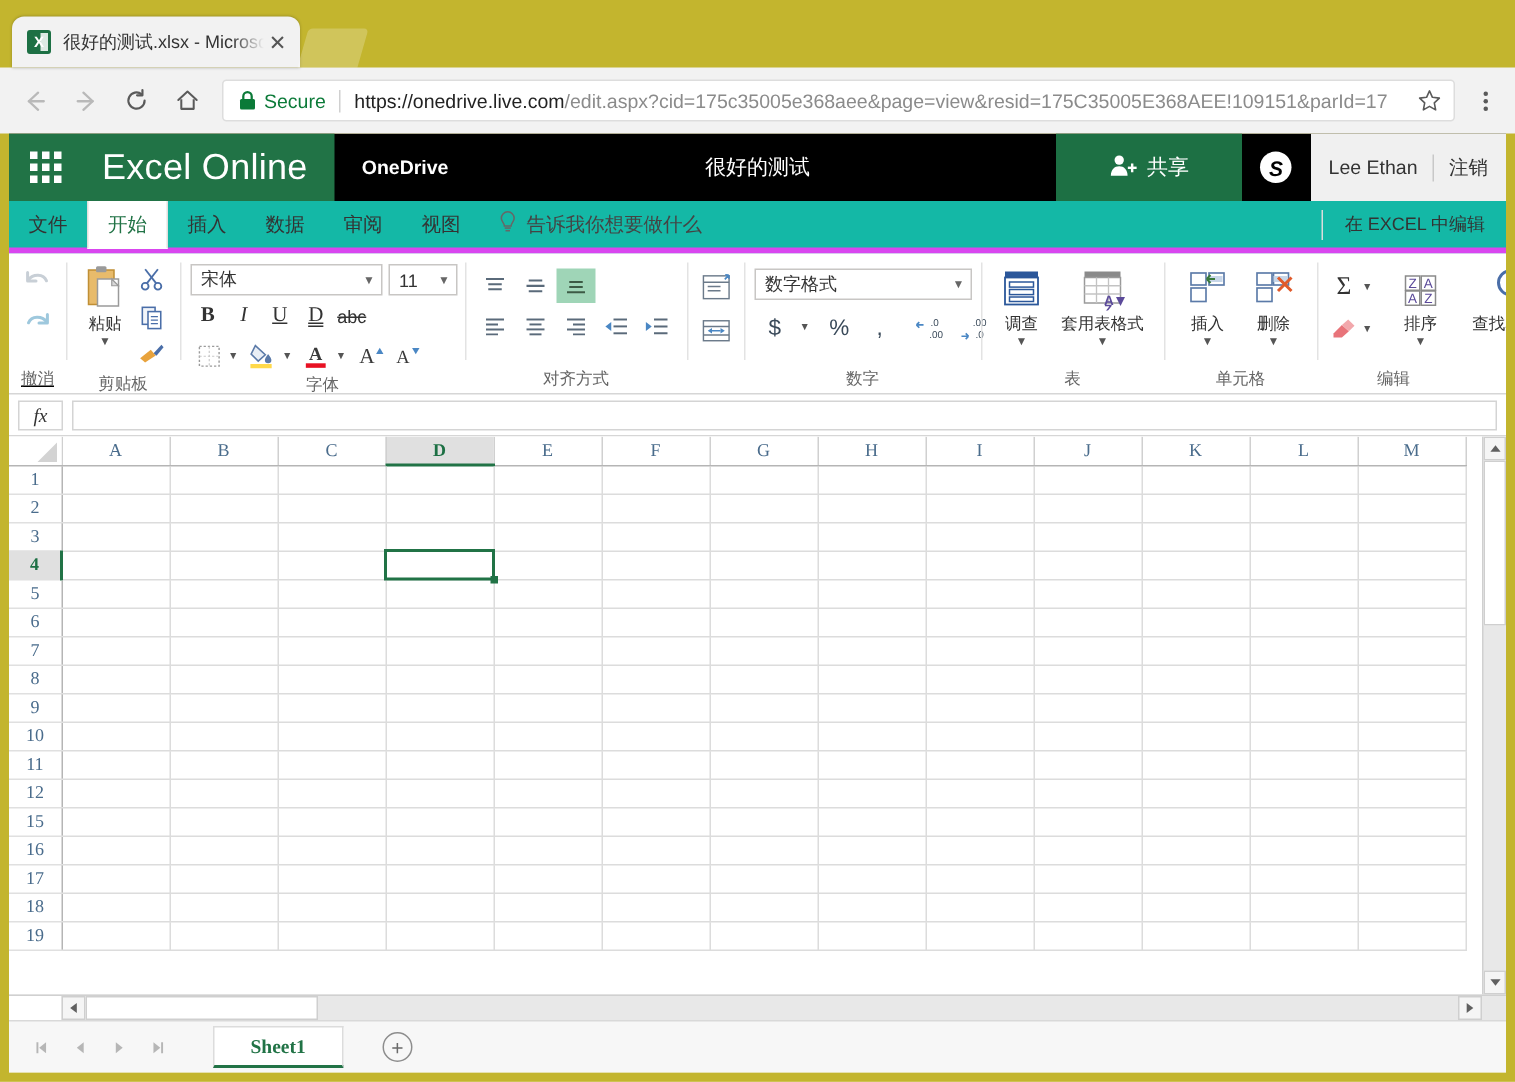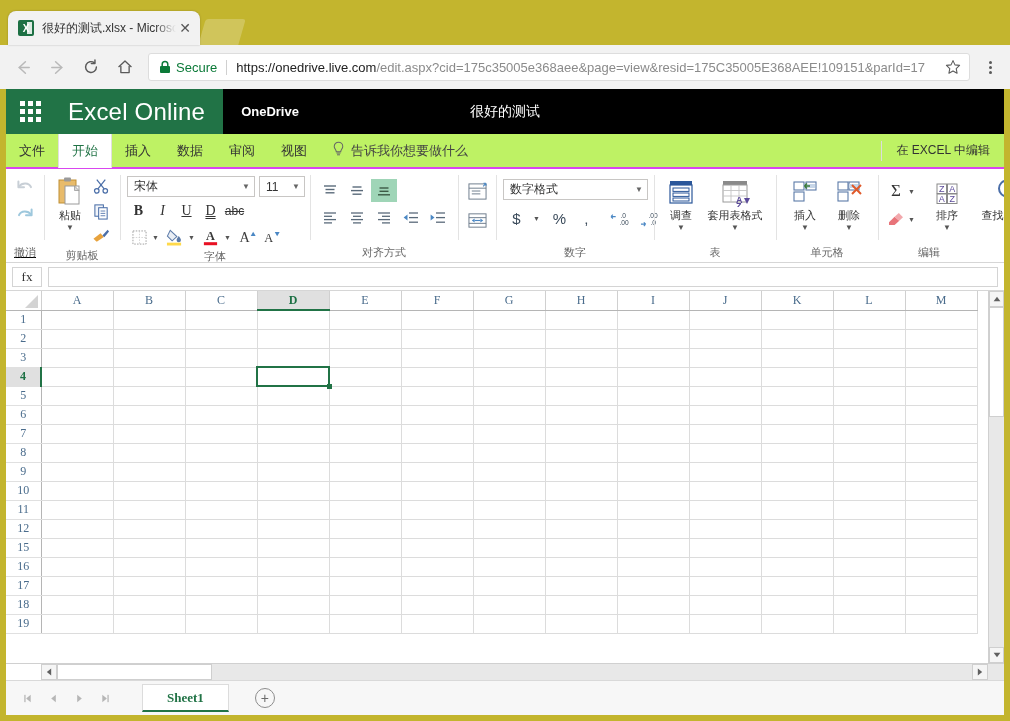--- a/index.html
+++ b/index.html
@@ -196,23 +196,23 @@
     background: #f0f0f0; color: #333; height: 45px;
     display: flex; align-items: center; padding: 0 12px;
     font-size: 13px; gap: 10px;
   }
   .user-area .sep { width: 1px; height: 18px; background: #c8c8c8; }
   .user-area span { cursor: pointer; white-space: nowrap; }
 
   
   .ribbon-tabs {
     height: 35px; flex: 0 0 35px;
-    background: #bef264;
+    background: #14b8a6;
     display: flex; align-items: stretch;
-    border-bottom: 2px solid #d946ef;
+    border-bottom: 4px solid #d946ef;
     position: relative;
     justify-content: center;
   }
   .rtab {
     padding: 0 13px; display: flex; align-items: center;
     font-size: 13px; color: #333; cursor: pointer;
     white-space: nowrap;
   }
   .rtab.active {
     background: #fff; color: #217346;
@@ -295,21 +295,21 @@
 
   
   .formulabar {
     height: 28px; flex: 0 0 28px;
     background: #fff; display: flex; align-items: center;
     padding: 0 6px; gap: 6px; border-bottom: 1px solid #d6d6d6;
   }
   .fx-box {
     width: 30px; height: 20px; border: 1px solid #d4d4d4;
     display: flex; align-items: center; justify-content: center;
-    font-family: "Liberation Serif", serif; 
+    font-family: "Liberation Serif", serif; font-style: italic;
     font-size: 13px; color: #333; cursor: pointer;
   }
   .fx-input {
     flex: 1 1 auto; height: 20px; border: 1px solid #d4d4d4;
     background: #fff; font-size: 12px; padding: 0 5px;
     outline: none; color: #222;
   }
 
   
   .gridwrap {
@@ -505,20 +505,41 @@
             <i></i>
             <i></i>
             <i></i>
           </div>
       </div>
       <div class="brand">Excel Online</div>
       <div class="suite-app">OneDrive</div>
 
       <div class="doc-title-center">很好的测试</div>
 
+      <div class="suite-right">
+        <div class="share-btn">
+          <span>
+            <svg width="19" height="17" viewBox="0 0 20 18">
+                <circle cx="7.5" cy="5" r="3.3" fill="#fff"></circle>
+                <path d="M1.6 16 C1.6 11.6 4.2 9.3 7.5 9.3 C10.8 9.3 13.4 11.6 13.4 16 Z" fill="#fff"></path>
+                <rect x="13.6" y="9.6" width="6.2" height="1.7" fill="#fff"></rect>
+                <rect x="15.8" y="7.4" width="1.7" height="6.2" fill="#fff"></rect>
+              </svg>
+          </span>
+          <span>共享</span>
+        </div>
+        <div class="skype-btn">
+          <div class="skype-circle">S</div>
+        </div>
+        <div class="user-area">
+          <span>Lee Ethan</span>
+          <span class="sep"></span>
+          <span>注销</span>
+        </div>
+      </div>
     </div>
 
     <div class="ribbon-tabs">
       <div class="rtab">文件</div>
       <div class="rtab active">开始</div>
       <div class="rtab">插入</div>
       <div class="rtab">数据</div>
       <div class="rtab">审阅</div>
       <div class="rtab">视图</div>
       <div class="tellme">

